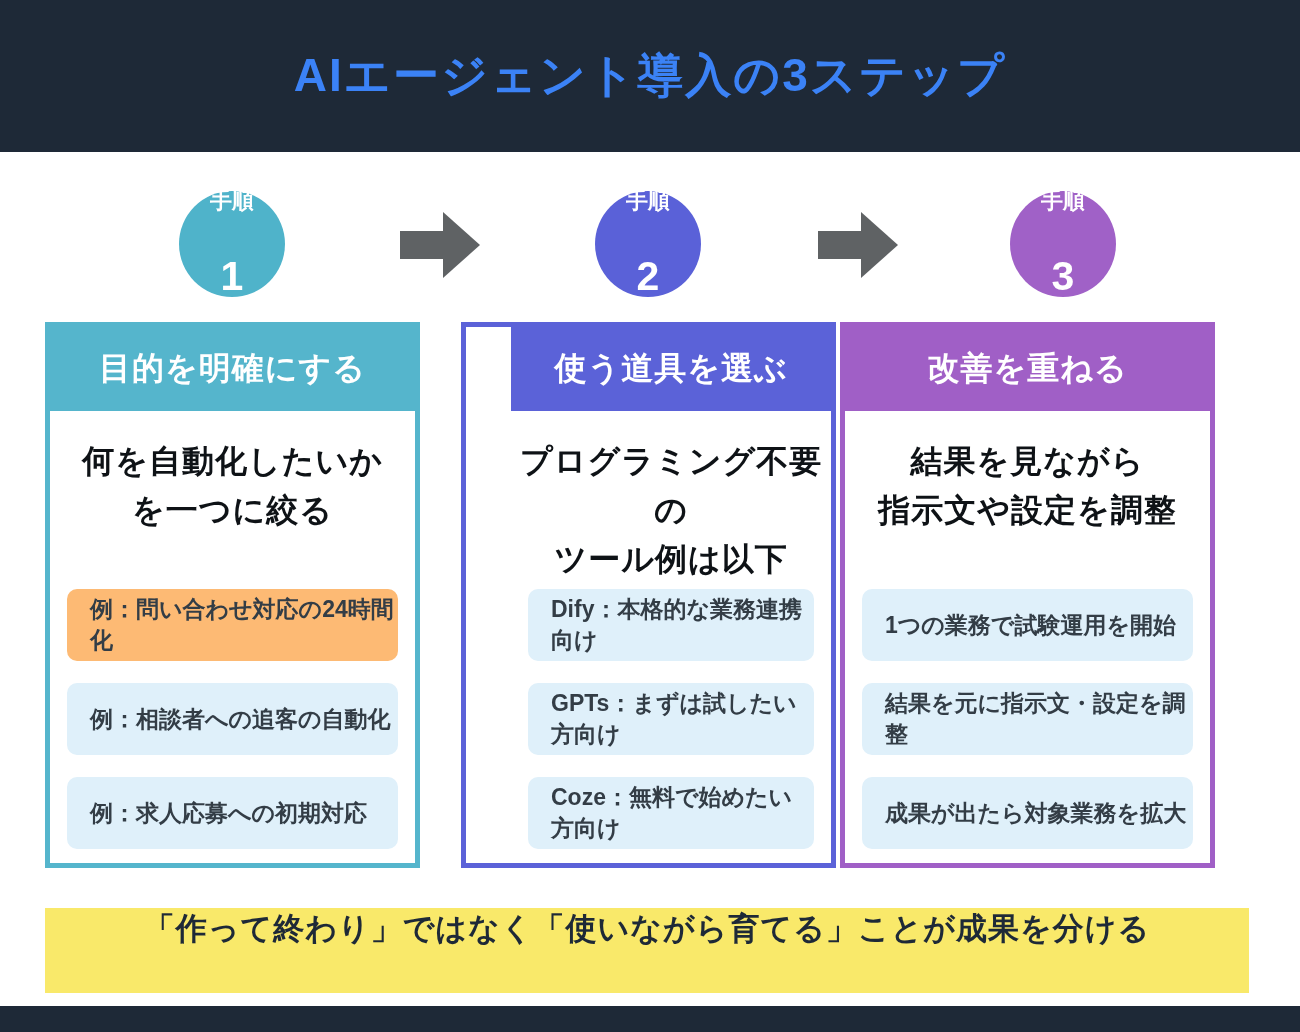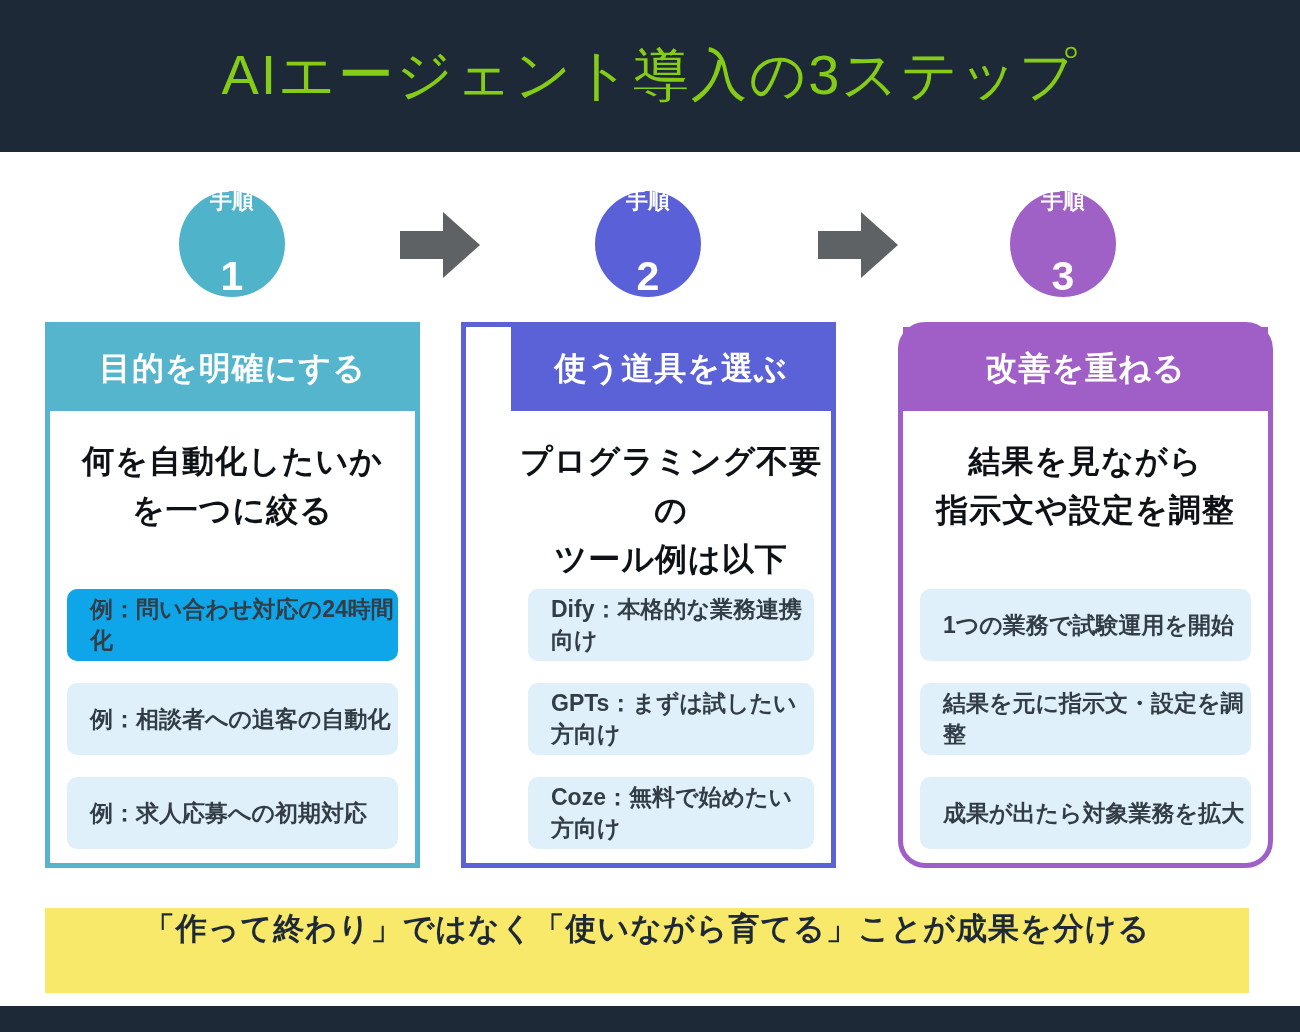--- a/index.html
+++ b/index.html
@@ -6,21 +6,21 @@
   .canvas{
     position:relative;width:1300px;height:1032px;background:#ffffff;overflow:hidden;
     font-family:"Liberation Sans","DejaVu Sans",sans-serif;font-weight:bold;
   }
   
   .topbar{
     position:absolute;left:0;top:0;width:1300px;height:152px;
     background:#1e2937;display:flex;align-items:center;justify-content:center;
   }
   .topbar h1{
-    margin:0;color:#84cc16;font-size:56px;font-weight:normal;letter-spacing:2px;
+    margin:0;color:#3b82f6;font-size:46px;font-weight:bold;letter-spacing:2px;
   }
   
   .steps{position:absolute;left:0;top:152px;width:1300px;height:170px;}
   .circle{
     position:absolute;width:106px;height:106px;border-radius:50%;
     display:flex;flex-direction:column;align-items:center;justify-content:center;
     color:#ffffff;top:39px;gap:41px;
   }
   .circle .badge-label{font-size:22px;line-height:1.1;}
   .circle .badge-num{font-size:41px;line-height:1.1;}
@@ -30,21 +30,21 @@
   .arrow{position:absolute;top:60px;width:80px;height:66px;}
   .a0{left:400px;}
   .a1{left:818px;}
   
   .card{
     position:absolute;top:322px;width:375px;height:546px;background:#ffffff;
     border:5px solid #ec4899;box-sizing:border-box;
   }
   .k0{left:45px;}
   .k1{left:461px;padding-left:45px;}
-  .k2{left:898px;border-radius:27px;}
+  .k2{left:840px;}
   .card-header{
     height:84px;display:flex;align-items:center;justify-content:center;
     color:#ffffff;font-size:32px;letter-spacing:1px;
   }
   .card-title{
     padding-top:26px;height:118px;text-align:center;color:#0e1216;
     font-size:32px;line-height:49px;letter-spacing:1px;
   }
   .card-items{margin-top:34px;}
   .item{
@@ -95,21 +95,21 @@
     </div>
   </div>
 
   <section class="card k0" style="border-color: rgb(85, 181, 204);">
     <div class="card-header" style="background: rgb(85, 181, 204);">目的を明確にする</div>
     <div class="card-title">
       <span>何を自動化したいか</span><br>
       <span>を一つに絞る</span>
     </div>
     <div class="card-items">
-      <div class="item" style="background: #0ea5e9;">例：問い合わせ対応の24時間化</div>
+      <div class="item" style="background: #fdba74;">例：問い合わせ対応の24時間化</div>
       <div class="item" style="background: rgb(223, 240, 250);">例：相談者への追客の自動化</div>
       <div class="item" style="background: rgb(223, 240, 250);">例：求人応募への初期対応</div>
     </div>
   </section>
 
   <section class="card k1" style="border-color: rgb(91, 98, 216);">
     <div class="card-header" style="background: rgb(91, 98, 216);">使う道具を選ぶ</div>
     <div class="card-title">
       <span>プログラミング不要の</span><br>
       <span>ツール例は以下</span>

